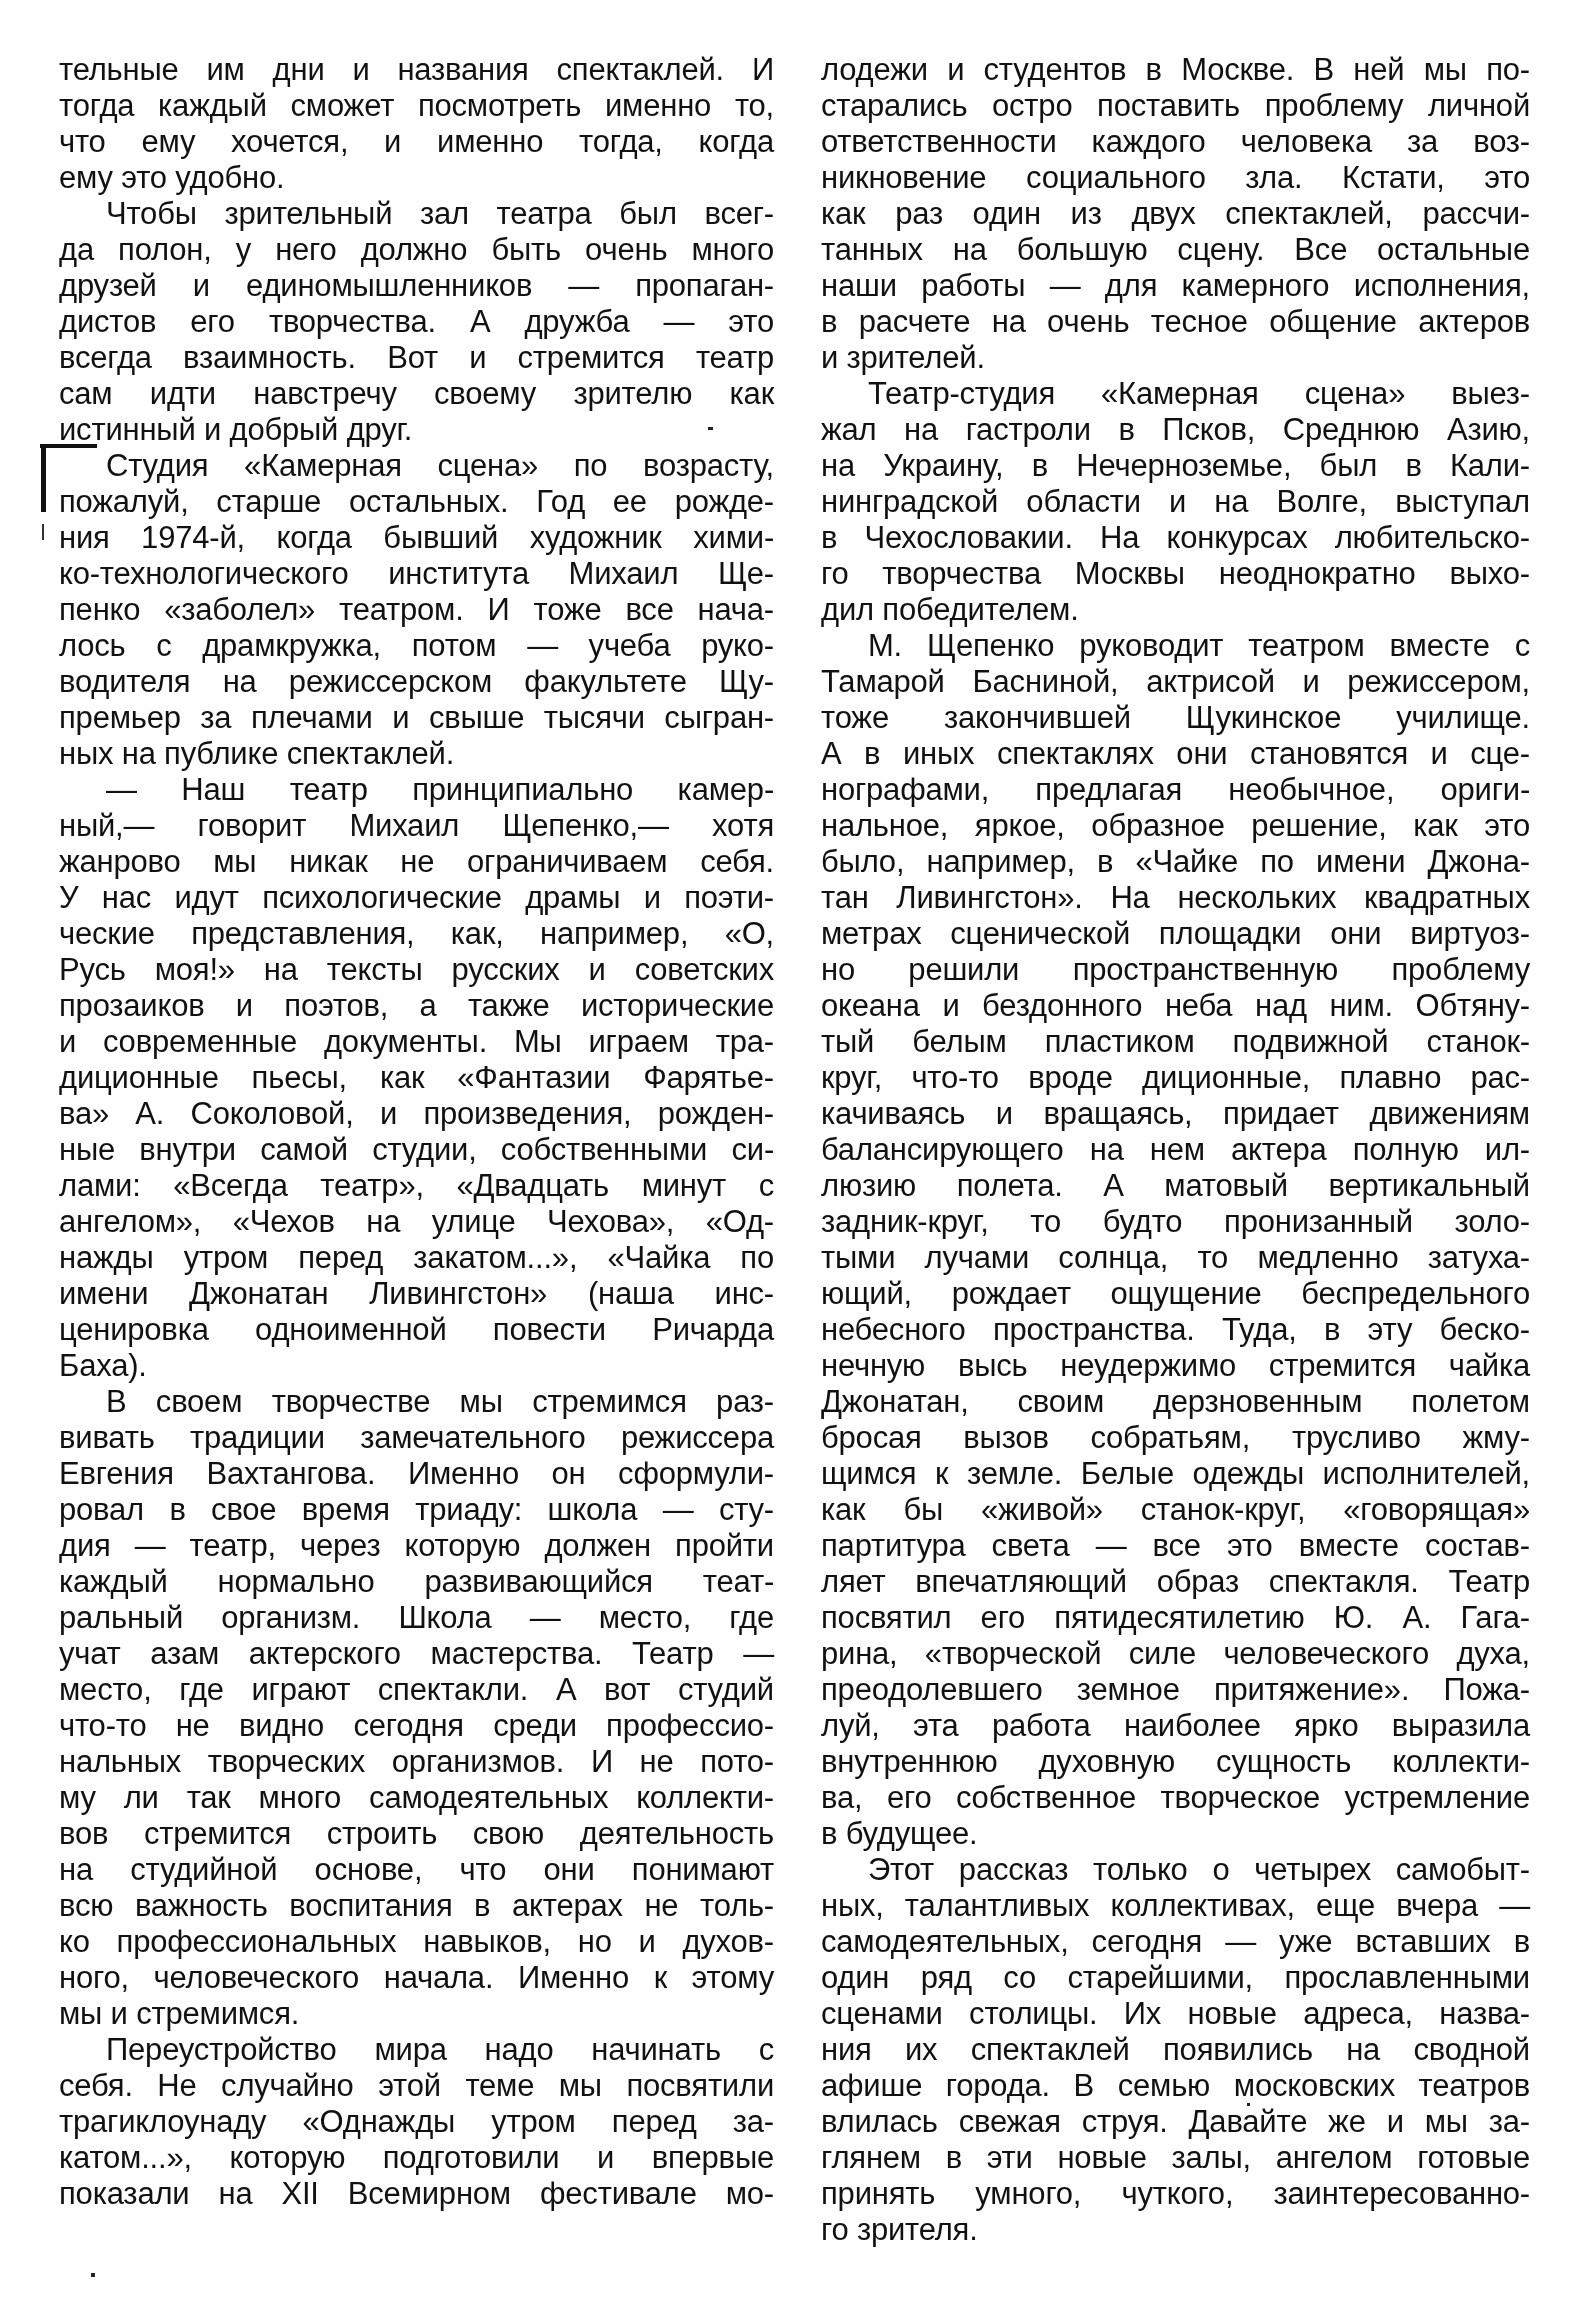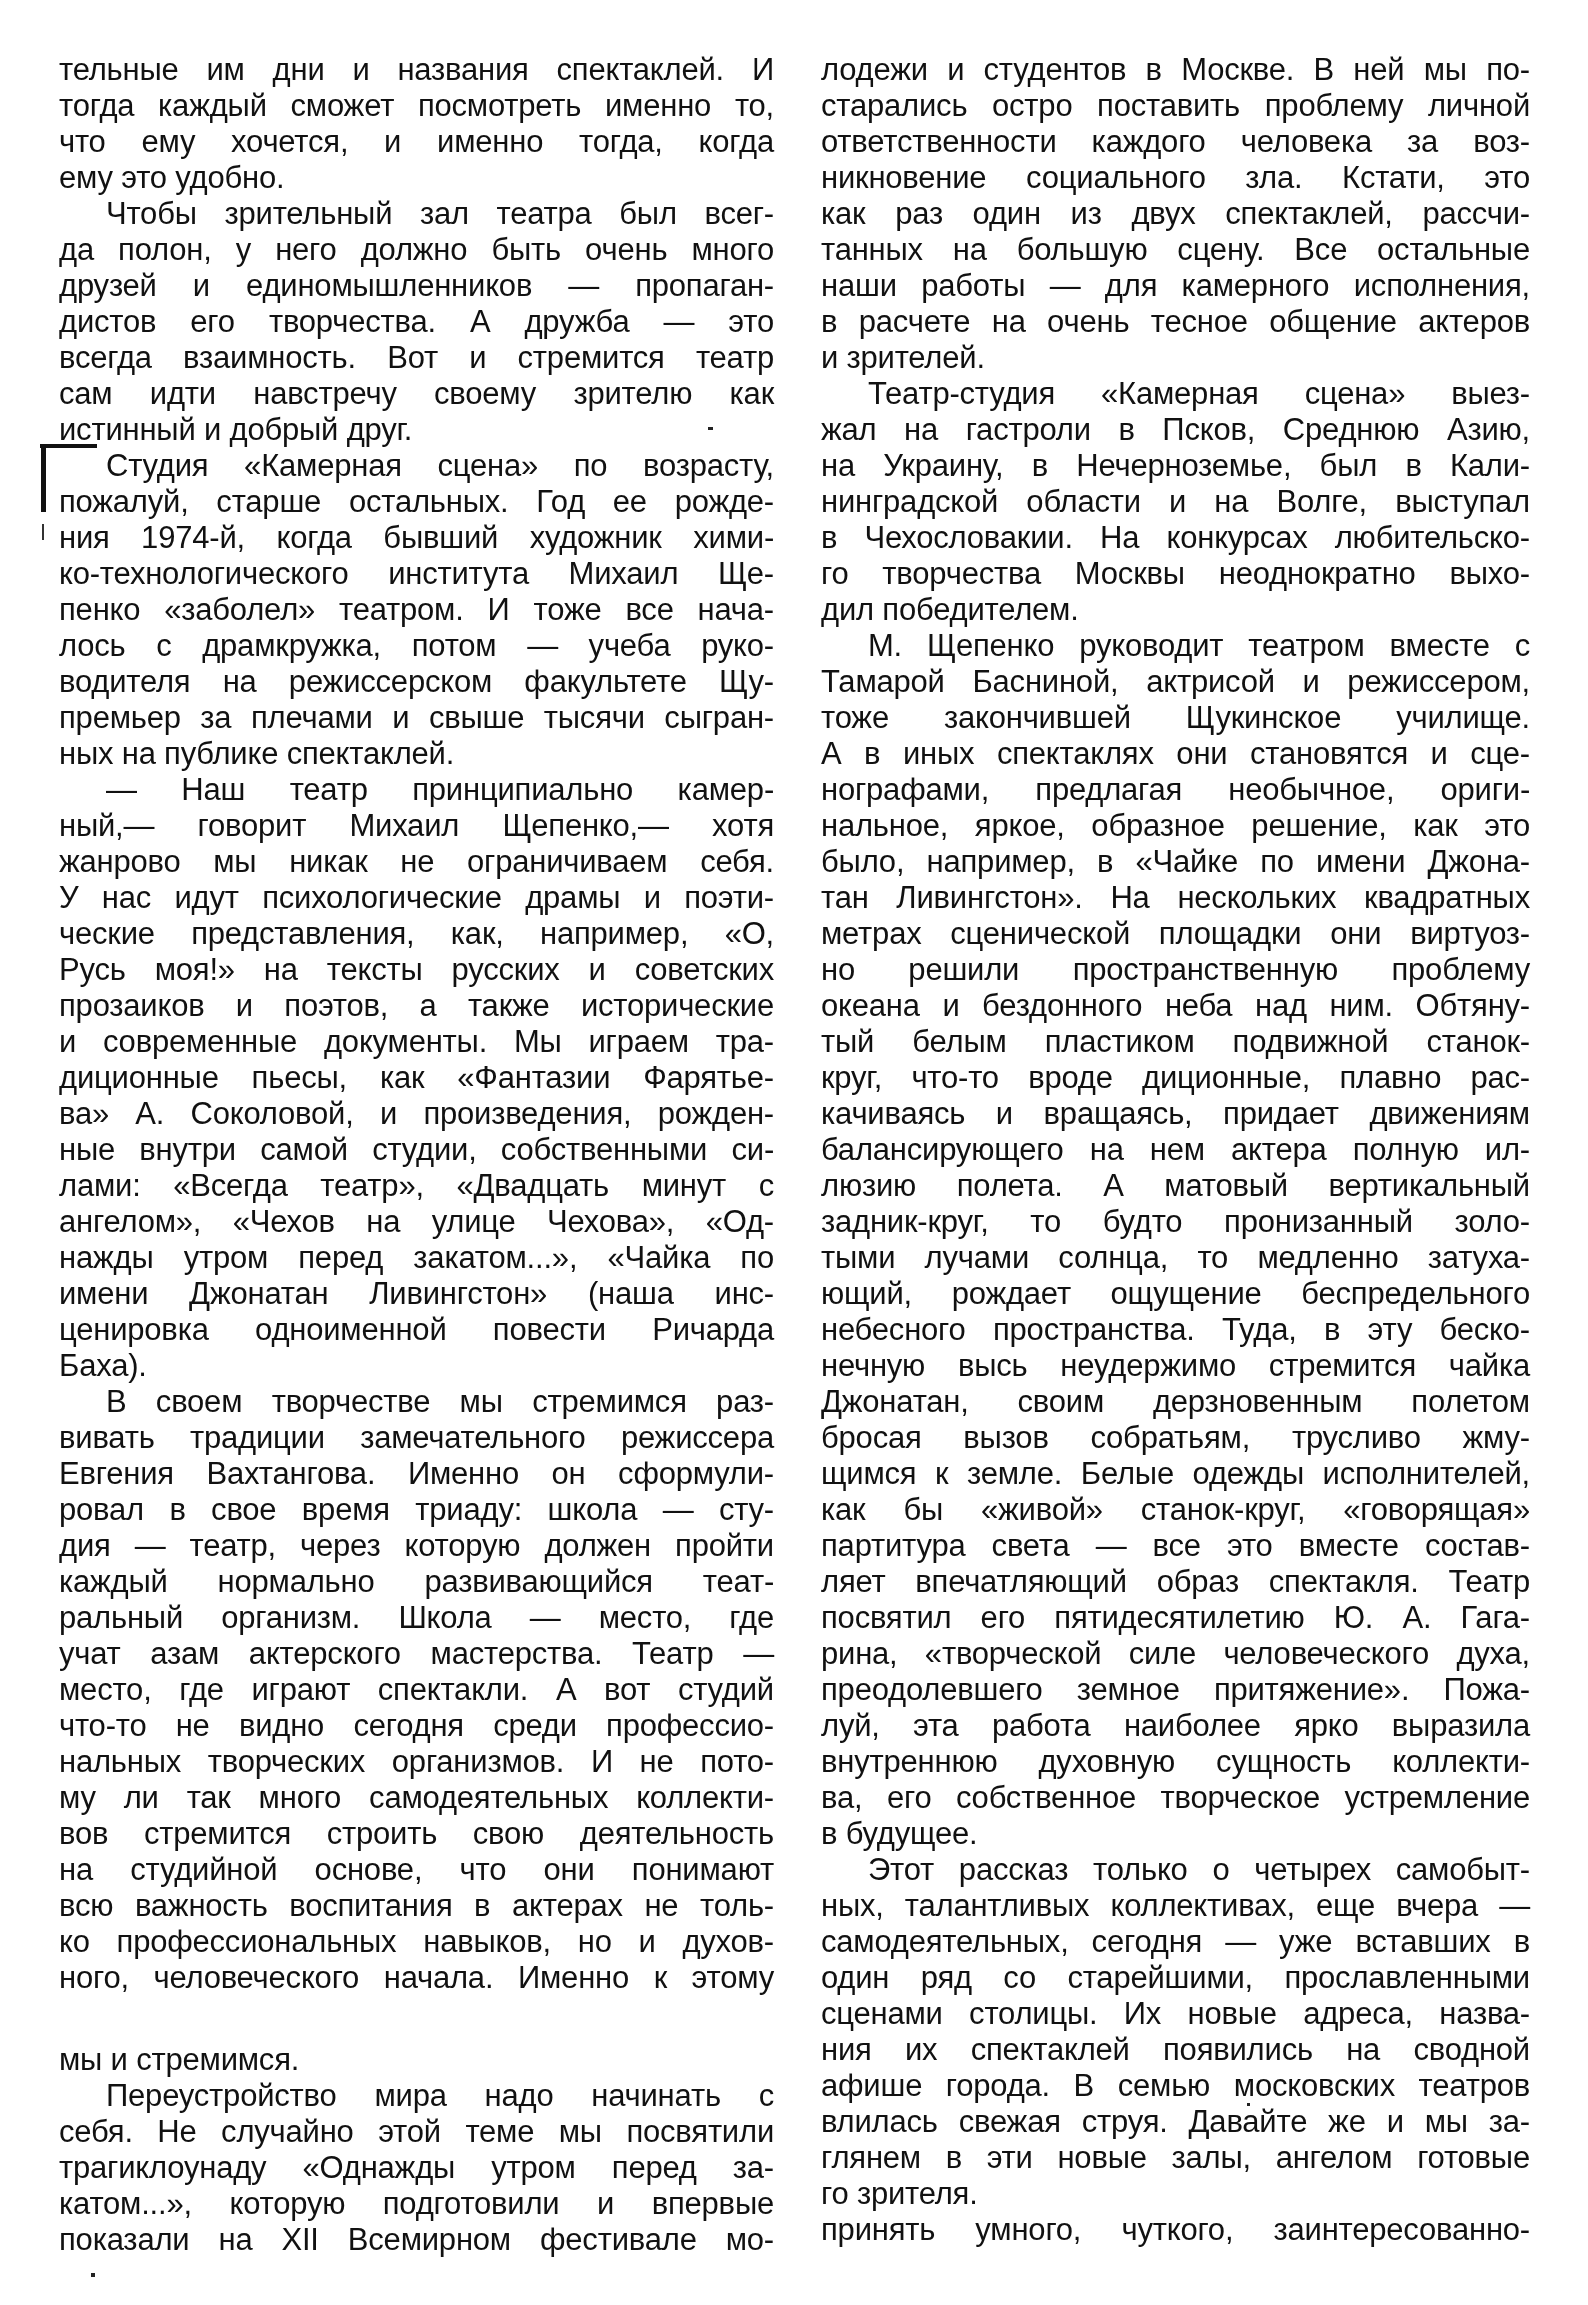--- a/index.html
+++ b/index.html
@@ -126,21 +126,21 @@
       <span class="line" style="white-space: nowrap;">учат азам актерского мастерства. Театр —</span>
       <span class="line" style="white-space: nowrap;">место, где играют спектакли. А вот студий</span>
       <span class="line" style="white-space: nowrap;">что-то не видно сегодня среди профессио-</span>
       <span class="line" style="white-space: nowrap;">нальных творческих организмов. И не пото-</span>
       <span class="line" style="white-space: nowrap;">му ли так много самодеятельных коллекти-</span>
       <span class="line" style="white-space: nowrap;">вов стремится строить свою деятельность</span>
       <span class="line" style="white-space: nowrap;">на студийной основе, что они понимают</span>
       <span class="line" style="white-space: nowrap;">всю важность воспитания в актерах не толь-</span>
       <span class="line" style="white-space: nowrap;">ко профессиональных навыков, но и духов-</span>
       <span class="line" style="white-space: nowrap;">ного, человеческого начала. Именно к этому</span>
-      <span class="line last" style="white-space: nowrap; margin-top: 46px;">мы и стремимся.</span>
+      <span class="line last" style="white-space: nowrap;">мы и стремимся.</span>
       <span class="line indent" style="white-space: nowrap;">Переустройство мира надо начинать с</span>
       <span class="line" style="white-space: nowrap;">себя. Не случайно этой теме мы посвятили</span>
       <span class="line" style="white-space: nowrap;">трагиклоунаду «Однажды утром перед за-</span>
       <span class="line" style="white-space: nowrap;">катом...», которую подготовили и впервые</span>
       <span class="line" style="white-space: nowrap;">показали на XII Всемирном фестивале мо-</span>
     </div>
   <div class="column right">
       <span class="line" style="white-space: nowrap;">лодежи и студентов в Москве. В ней мы по-</span>
       <span class="line" style="white-space: nowrap;">старались остро поставить проблему личной</span>
       <span class="line" style="white-space: nowrap;">ответственности каждого человека за воз-</span>
@@ -193,17 +193,17 @@
       <span class="line last" style="white-space: nowrap;">в будущее.</span>
       <span class="line indent" style="white-space: nowrap;">Этот рассказ только о четырех самобыт-</span>
       <span class="line" style="white-space: nowrap;">ных, талантливых коллективах, еще вчера —</span>
       <span class="line" style="white-space: nowrap;">самодеятельных, сегодня — уже вставших в</span>
       <span class="line" style="white-space: nowrap;">один ряд со старейшими, прославленными</span>
       <span class="line" style="white-space: nowrap;">сценами столицы. Их новые адреса, назва-</span>
       <span class="line" style="white-space: nowrap;">ния их спектаклей появились на сводной</span>
       <span class="line" style="white-space: nowrap;">афише города. В семью московских театров</span>
       <span class="line" style="white-space: nowrap;">влилась свежая струя. Давайте же и мы за-</span>
       <span class="line" style="white-space: nowrap;">глянем в эти новые залы, ангелом готовые</span>
+      <span class="line" style="white-space: nowrap;">принять умного, чуткого, заинтересованно-</span>
       <span class="line last" style="white-space: nowrap;">го зрителя.</span>
-      <span class="line" style="white-space: nowrap;">принять умного, чуткого, заинтересованно-</span>
     </div>
 </div>
 
 
 </body></html>

